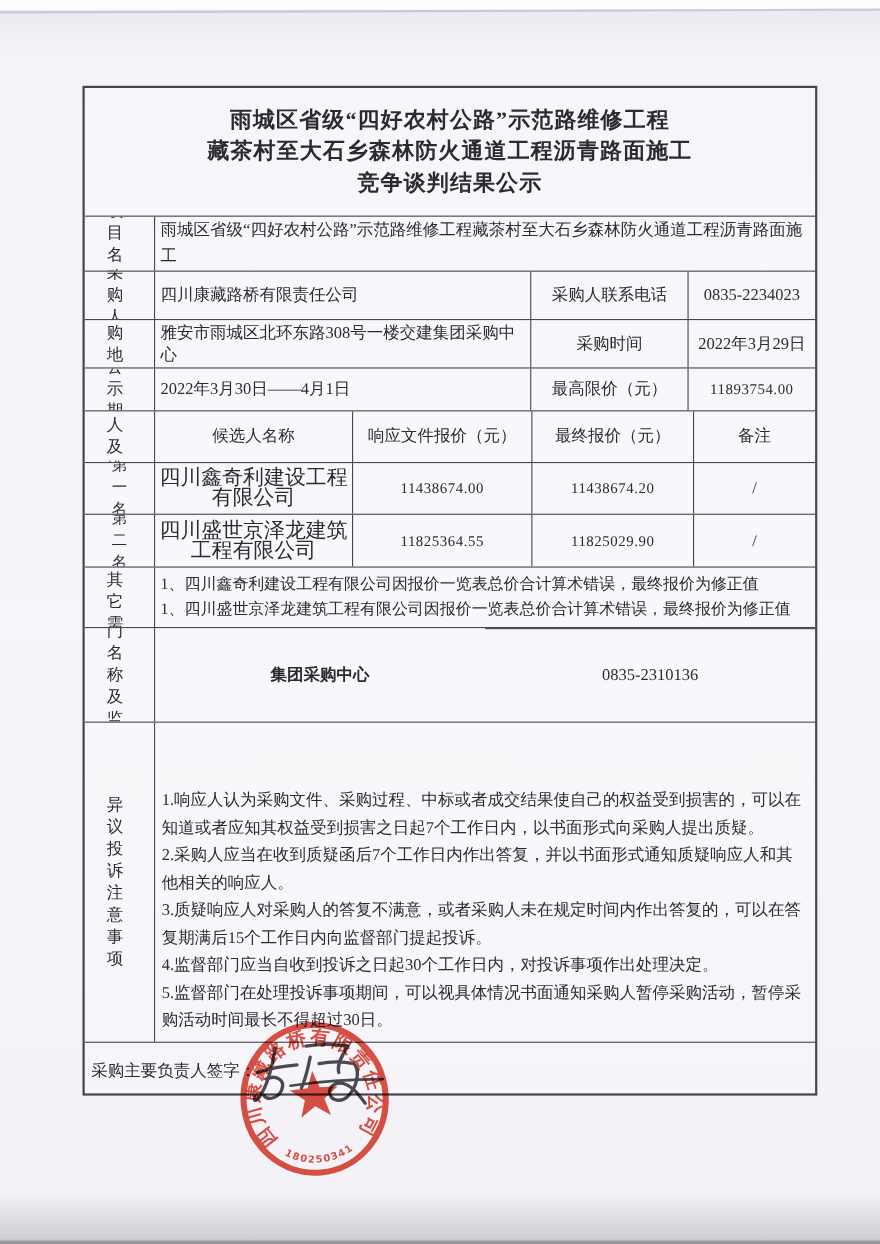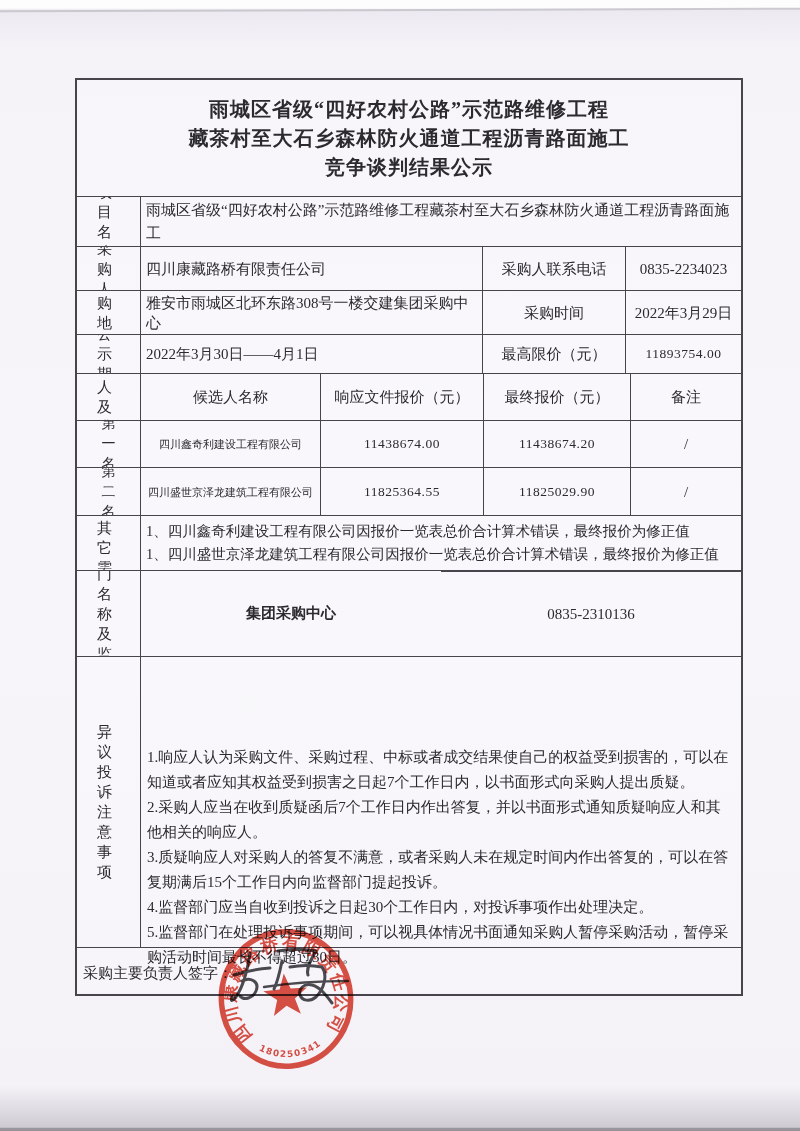--- a/index.html
+++ b/index.html
@@ -52,27 +52,27 @@
   .h-notes{height:55px}.h-superv{height:86px}.h-objection{height:291px}.h-sign{height:47px}
   
   .w-content{width:342px;flex:none;}
   .w-label2{width:143px;flex:none;}
   .w-value2{flex:1;}
   
   .w-name{width:180px;flex:none;padding:2px 3px;}
   .w-doc{width:163px;flex:none;}
   .w-final{width:147px;flex:none;}
   .w-remark{flex:1;}
-  .name-txt{font-size:11px;line-height:18px;}
+  .name-txt{font-size:19px;line-height:18px;}
   .dual{flex:1;display:flex;flex-direction:row;}
   .sub{flex:1;display:flex;align-items:center;justify-content:center;font-size:15px;}
   .sub + .sub{border-top:1.6px solid var(--line);}
   .notes-list div{font-size:14.5px;line-height:23px;}
   .objection-content{
-    flex:1;display:flex;flex-direction:column;justify-content:flex-start;
+    flex:1;display:flex;flex-direction:column;justify-content:flex-end;
     padding:88px 6px 6px 6px;
   }
   .objection-content div{font-size:15px;line-height:25px;}
   .sign-row{display:flex;align-items:center;border-top:1.6px solid var(--line);padding:2px 6px;font-size:15px;}
   .stamp{
     position:absolute;left:201px;top:913px;width:170px;height:172px;
     opacity:.88;mix-blend-mode:multiply;
     transform:rotate(-5deg);
   }
   .signature{

